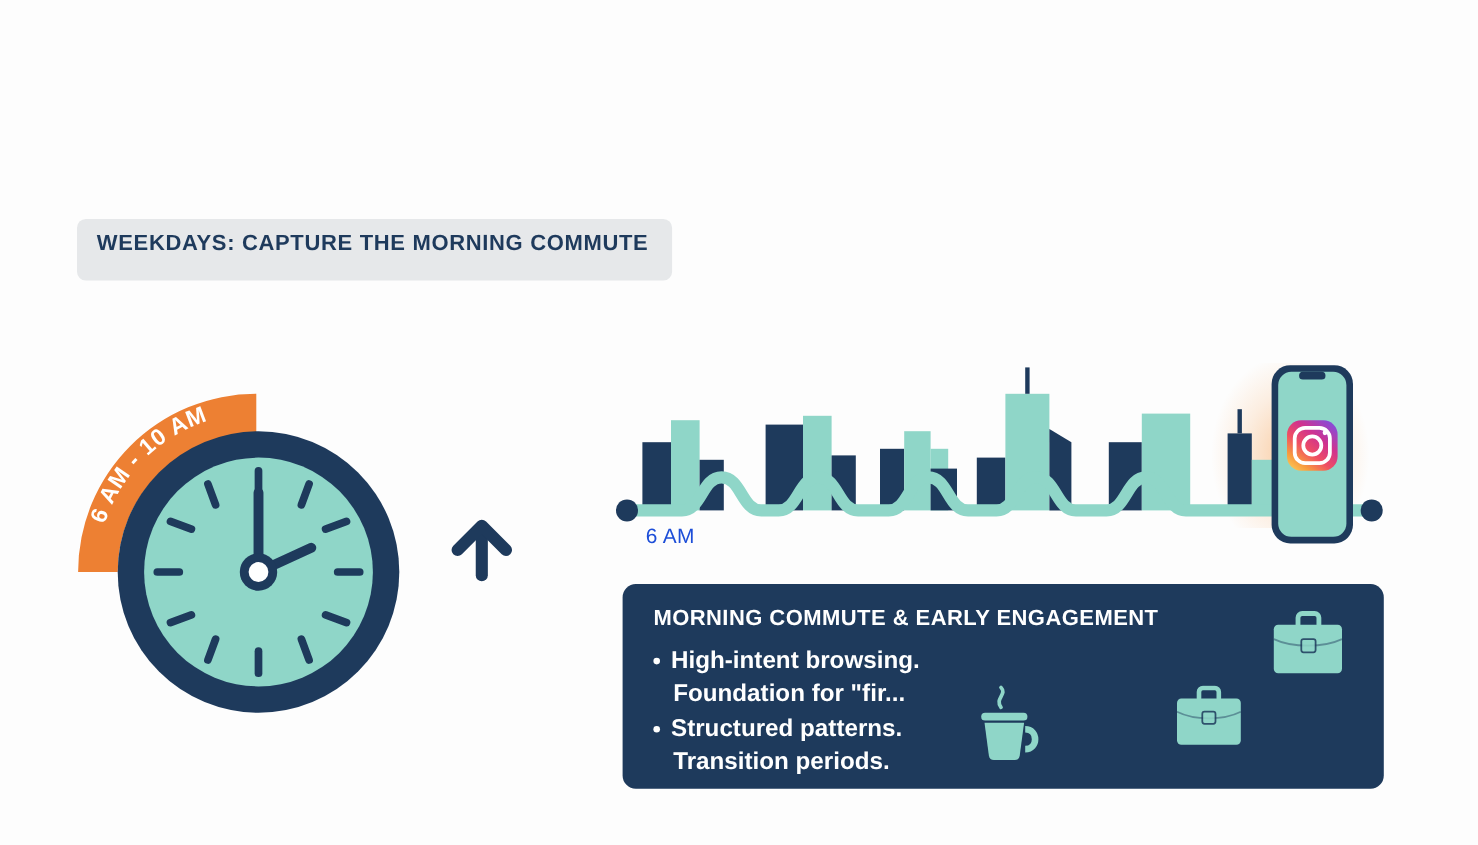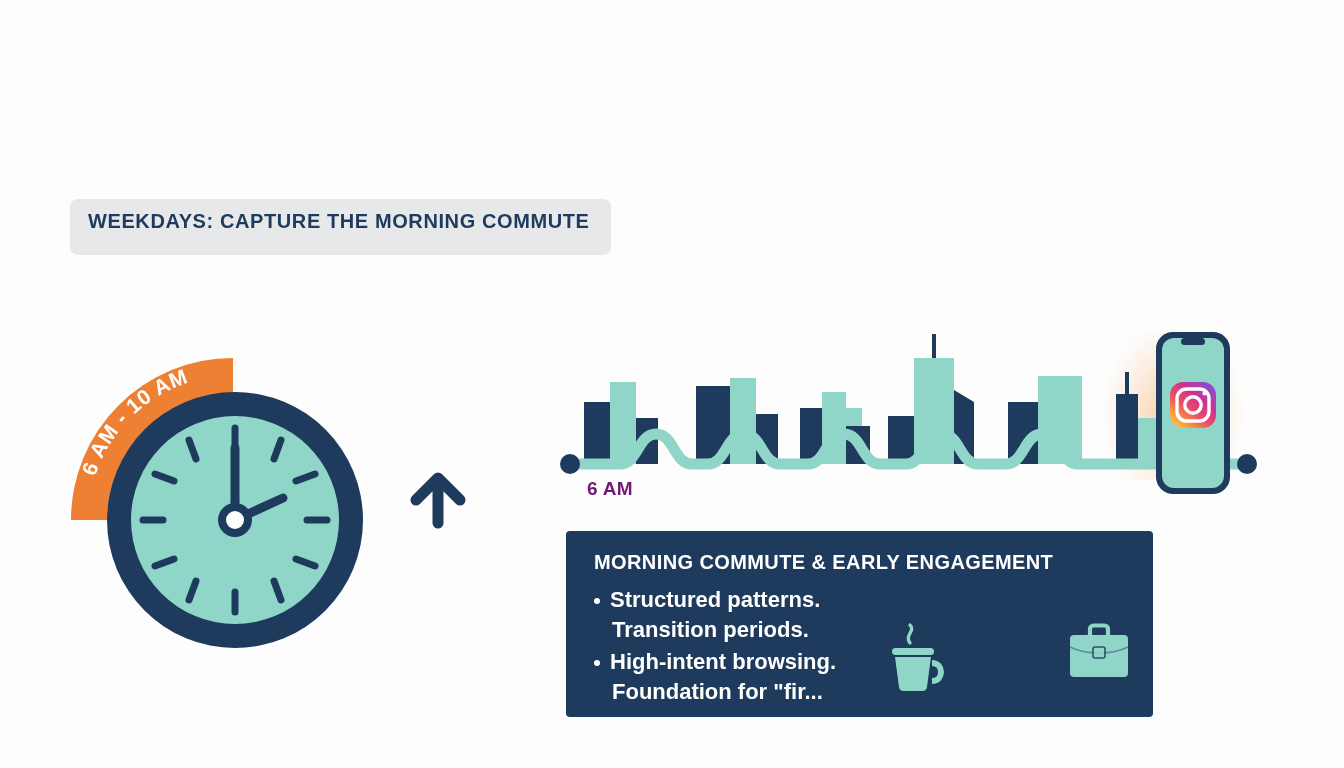--- a/index.html
+++ b/index.html
@@ -74,44 +74,44 @@
     position: absolute;
     left: 560px;
     top: 330px;
     width: 700px;
     height: 150px;
   }
   .time-label {
     position: absolute;
     left: 587px;
     top: 478px;
-    color: #701a75;
+    color: #1d4ed8;
     font-size: 19px;
-    font-weight: bold;
+    font-weight: normal;
     letter-spacing: 0.3px;
   }
 
   
   .phone-wrap {
     position: absolute;
     left: 1136px;
     top: 324px;
     width: 130px;
     height: 180px;
   }
 
   
   .info-card {
     position: absolute;
     left: 566px;
     top: 531px;
-    width: 587px;
+    width: 692px;
     height: 186px;
     background: #1e3a5c;
-    border-radius: 4px;
+    border-radius: 12px;
     overflow: hidden;
   }
   .card-title {
     position: absolute;
     left: 28px;
     top: 20px;
     color: #ffffff;
     font-size: 20px;
     font-weight: bold;
     letter-spacing: 0.4px;
@@ -297,26 +297,26 @@
       <circle cx="68.5" cy="69.5" r="2.1" fill="#ffffff"></circle>
     </g>
   </svg>
 </div>
 
 <div class="info-card">
   <div class="card-title">Morning Commute &amp; Early Engagement</div>
 
   <ul class="bullets">
     <li>
+      <span>High-intent browsing.</span>
+      <span class="cont">Foundation for "fir...</span>
+    </li>
+    <li>
       <span>Structured patterns.</span>
       <span class="cont">Transition periods.</span>
-    </li>
-    <li>
-      <span>High-intent browsing.</span>
-      <span class="cont">Foundation for "fir...</span>
     </li>
   </ul>
 
   <div class="card-icon icon-mug">
     <svg width="62" height="72" viewBox="0 0 62 72">
       <path d="M 22 4 C 28 10 16 14 22 22" fill="none" stroke="#8fd6c8" stroke-width="3.4" stroke-linecap="round"></path>
       <rect x="4" y="27" width="42" height="7" rx="3.5" fill="#8fd6c8"></rect>
       <path d="M 7 36 L 43 36 L 39 66 C 38.6 68.5 37 70 34.5 70 L 15.5 70 C 13 70 11.4 68.5 11 66 Z" fill="#8fd6c8"></path>
       <path d="M 44 42 C 56 42 56 60 44 60" fill="none" stroke="#8fd6c8" stroke-width="6"></path>
     </svg>

